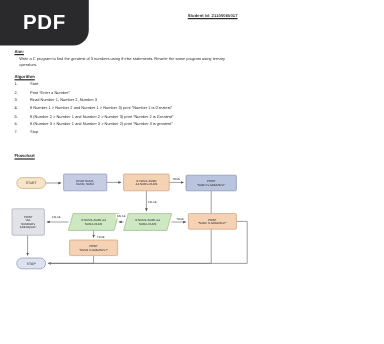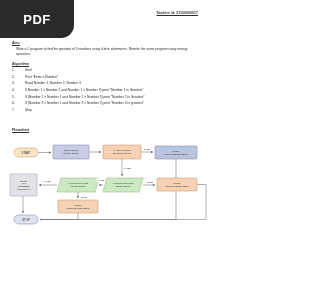--- a/index.html
+++ b/index.html
@@ -3,21 +3,21 @@
 <meta charset="utf-8">
 <style>
   html,body{margin:0;padding:0;background:#ffffff;}
   body{width:216px;height:287px;overflow:hidden;
        font-family:"Liberation Sans", sans-serif;color:#2b2b2b;position:relative;}
 
   
   .pdf-badge{position:absolute;left:0;top:0;width:74px;height:38px;
     background:#2a2a2d;border-bottom-right-radius:13px;
     display:flex;align-items:center;justify-content:center;}
-  .pdf-badge span{color:#fff;font-size:13px;font-weight:bold;letter-spacing:.5px;}
+  .pdf-badge span{color:#fff;font-size:17px;font-weight:bold;letter-spacing:.5px;}
 
   
   .student-id{position:absolute;right:18px;top:11px;font-size:3.4px;
     font-weight:bold;text-decoration:underline;letter-spacing:.1px;}
 
   
   .page{position:absolute;left:0;top:0;width:216px;height:287px;}
   .sec-head{position:absolute;left:12px;font-size:3.6px;font-weight:bold;
     text-decoration:underline;}
   .para{position:absolute;left:16px;width:186px;font-size:3.3px;line-height:1.45;}

